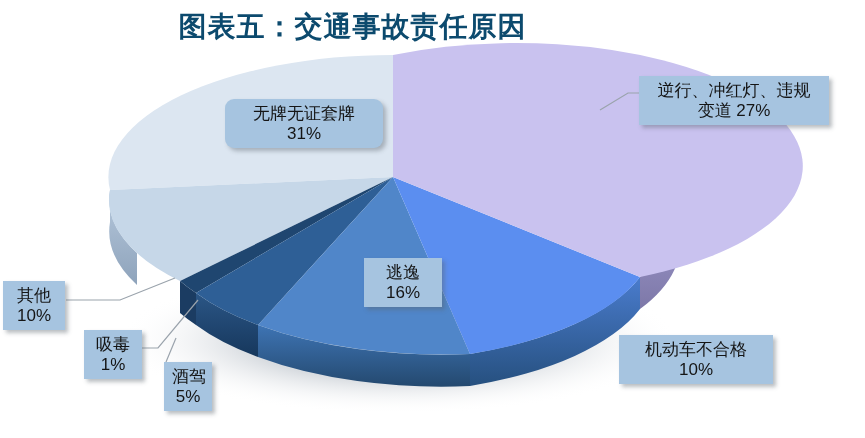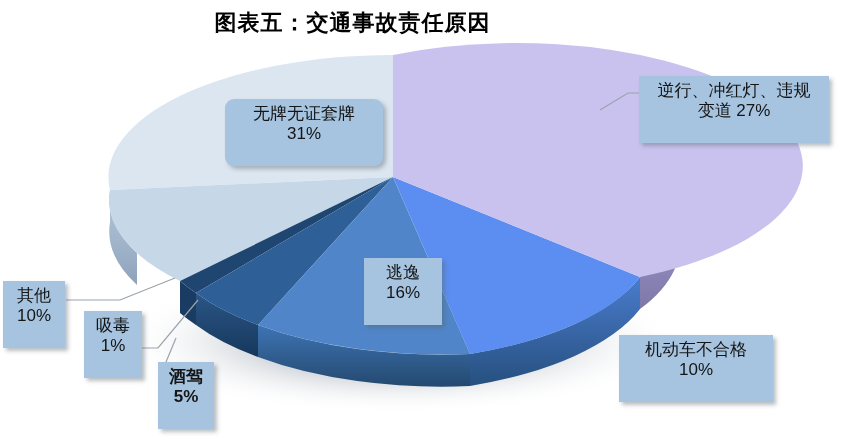--- a/index.html
+++ b/index.html
@@ -23,23 +23,23 @@
     background: #ffffff;
   }
 
   
   #chart-title {
     position: absolute;
     left: 0;
     top: 8px;
     width: 705px;
     text-align: center;
-    font-size: 22px;
+    font-size: 28px;
     font-weight: bold;
-    color: #000000;
+    color: #0c4a6e;
     letter-spacing: 1px;
     white-space: nowrap;
   }
 
   
   #pie-svg {
     position: absolute;
     left: 0;
     top: 0;
     width: 865px;
@@ -47,34 +47,34 @@
   }
 
   
   .callout {
     position: absolute;
     background: #a6c4e0;
     color: #151515;
     font-size: 17px;
     line-height: 1.18;
     text-align: center;
-    padding: 5px 8px 22px 8px;
+    padding: 5px 8px 4px 8px;
     box-sizing: border-box;
     box-shadow: 3px 3px 4px rgba(90,100,110,0.42);
     white-space: nowrap;
   }
   .callout .cl-line2 { display: block; }
 
   .cal-wupai    { left: 225px; top: 99px;  width: 158px; border-radius: 9px; }
   .cal-nixing   { left: 639px; top: 76px;  width: 190px; }
   .cal-taoyi    { left: 364px; top: 258px; width: 78px;  }
   .cal-jidong   { left: 619px; top: 335px; width: 154px; }
   .cal-qita     { left: 3px;   top: 281px; width: 62px;  }
-  .cal-xidu     { left: 84px;  top: 311px; width: 58px;  }
-  .cal-jiujia   { left: 158px; top: 362px; width: 56px; font-weight: bold;  }
+  .cal-xidu     { left: 84px;  top: 330px; width: 58px;  }
+  .cal-jiujia   { left: 164px; top: 362px; width: 48px;  }
 </style>
 </head>
 <body>
 
 <div id="chart-root">
 
   <div id="chart-title">图表五：交通事故责任原因</div>
 
   <svg id="pie-svg" viewBox="0 0 865 438">
     <defs>

